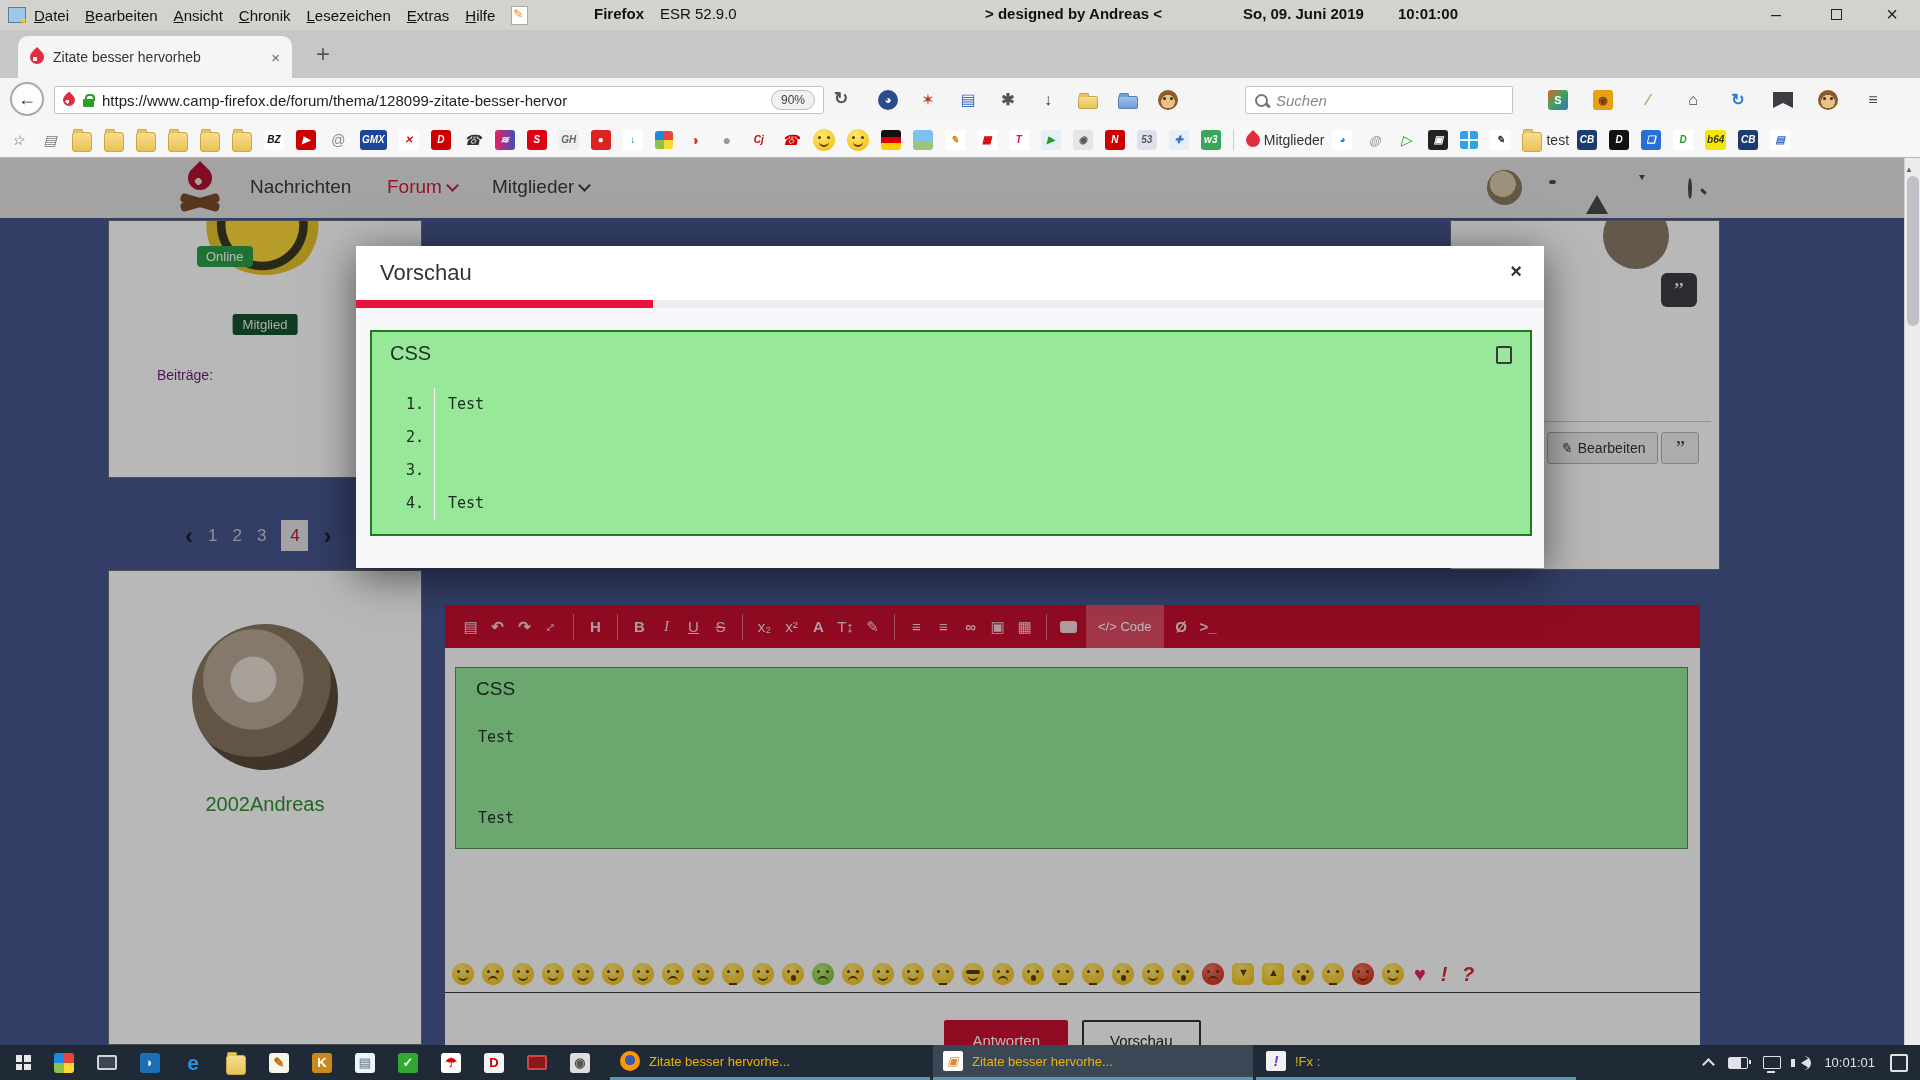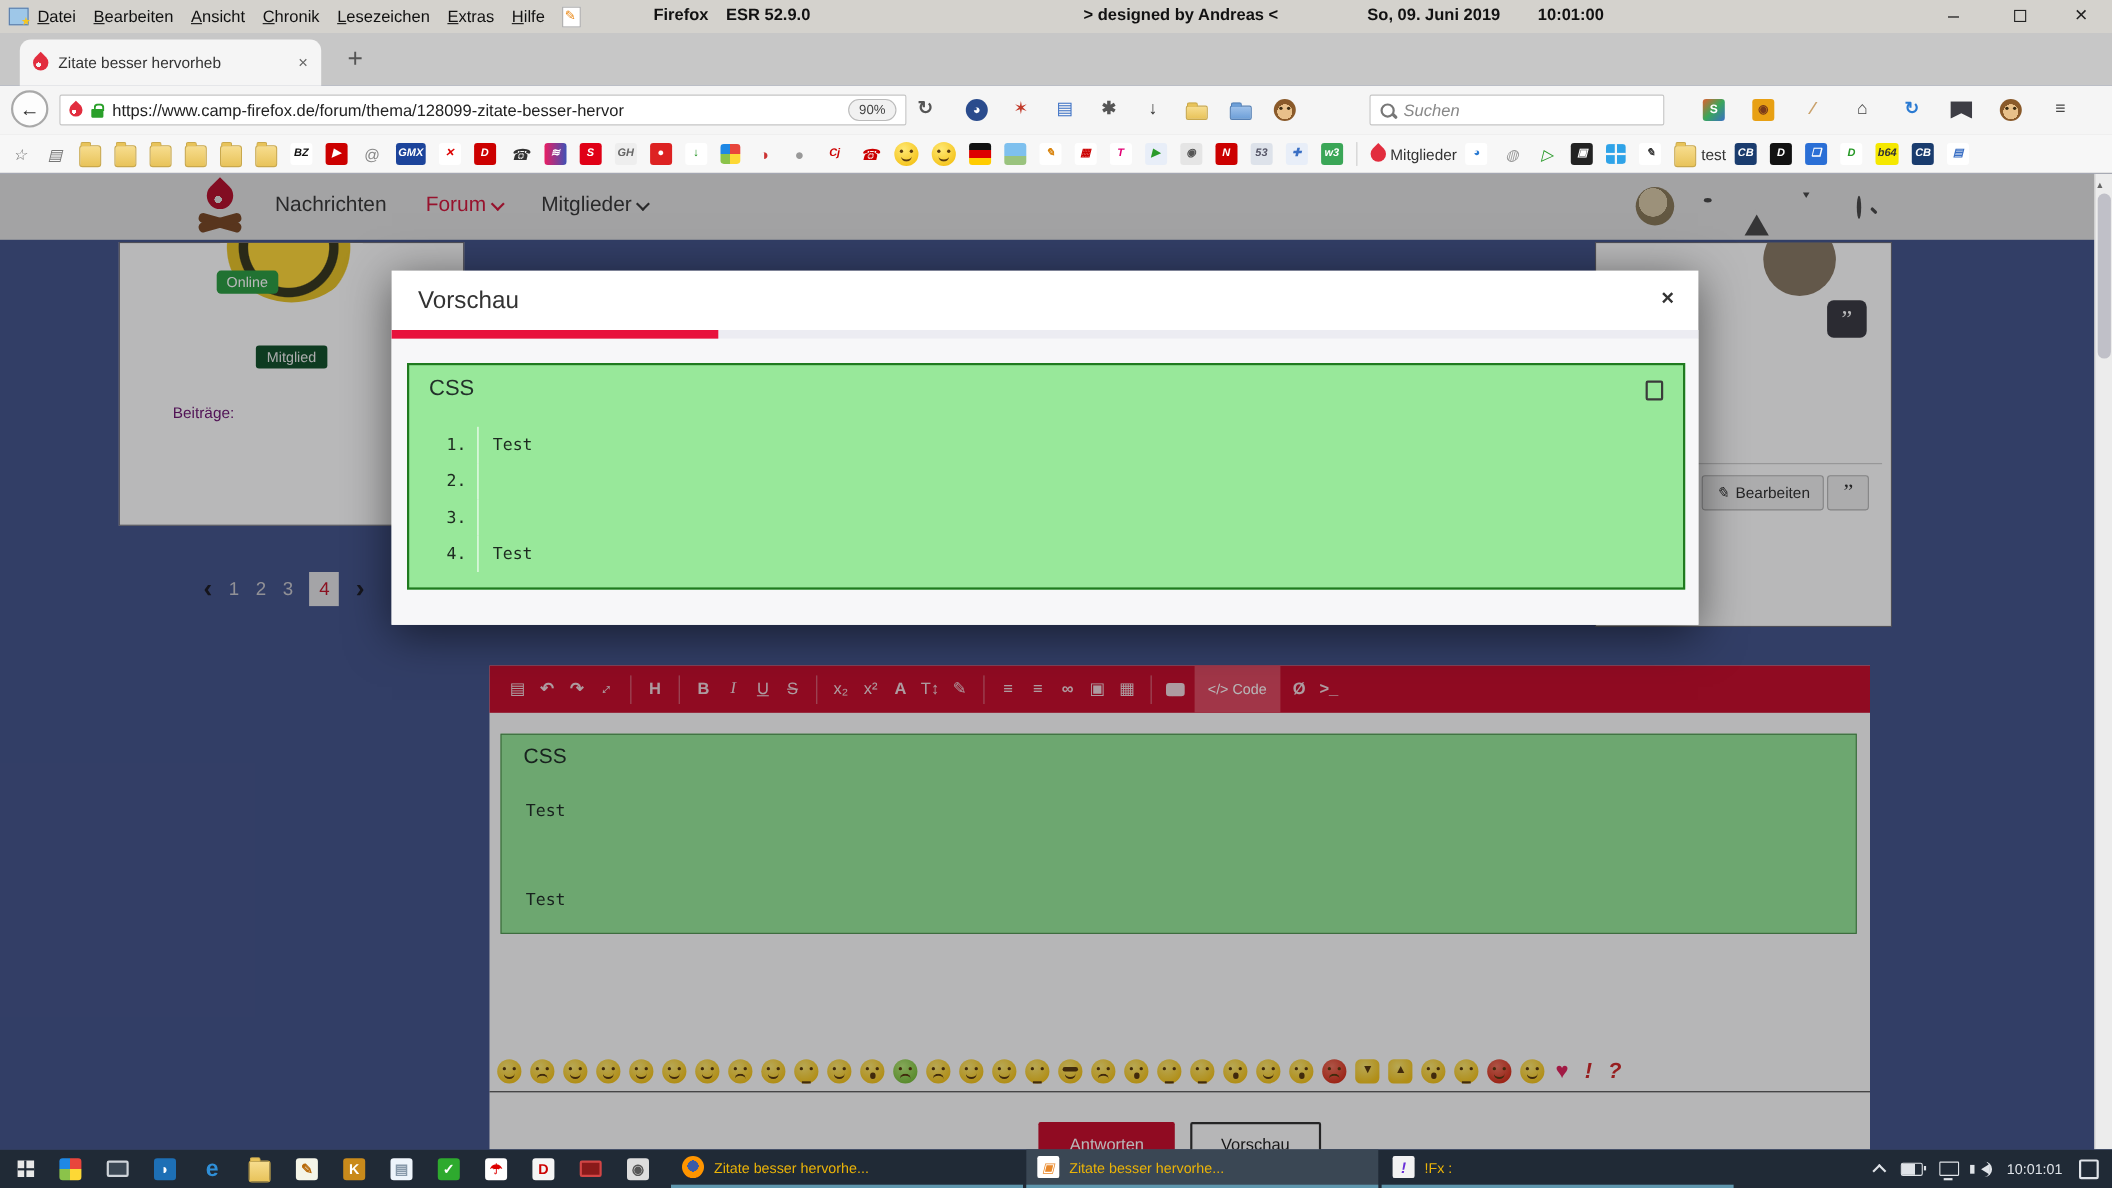--- a/index.html
+++ b/index.html
@@ -10,21 +10,21 @@
   .titlebar{position:absolute;left:0;top:0;width:1920px;height:30px;background:#d4d2cd;
     border-bottom:1px solid #a9a7a2;display:flex;align-items:center;font-size:15px;color:#111;}
   .winico{width:16px;height:14px;margin:0 8px 0 8px;background:#9ec7e8;border:1px solid #5a7ca8;position:relative;}
   .winico::after{content:"★";position:absolute;right:-3px;bottom:-4px;color:#f5c51f;font-size:10px;}
   .menu-item{display:inline-block;margin-right:16px;cursor:default;}
   .menu-item::first-letter{text-decoration:underline;}
   .mb-note{width:15px;height:17px;background:#fff;border:1px solid #aaa;position:relative;}
   .mb-note::after{content:"✎";position:absolute;left:1px;top:0;color:#e8820a;font-size:12px;}
   .tt-abs{position:absolute;top:5px;white-space:nowrap;}
   .tt-app{left:594px;font-weight:bold;}
-  .tt-ver{left:660px;font-weight:bold;}
+  .tt-ver{left:660px;font-weight:normal;}
   .tt-motto{left:985px;font-weight:bold;}
   .tt-date{left:1243px;font-weight:bold;}
   .tt-time{left:1398px;font-weight:bold;}
   .wc{position:absolute;top:0;width:44px;height:29px;display:flex;align-items:center;justify-content:center;color:#222;}
   .wc-min{left:1754px;font-size:18px;}
   .wc-res{left:1814px;}
   .resic{width:9px;height:9px;border:1.5px solid #222;position:relative;background:#d4d2cd;}
   .resic::before{content:"";position:absolute;left:2px;top:-4px;width:9px;height:9px;border:1.5px solid #222;z-index:-1;}
   .wc-close{left:1870px;font-size:20px;}
 
@@ -648,20 +648,24 @@
       <span style="display:flex;gap:15px;align-items:center;">
 
       <span class="pg">1</span>
           <span class="pg">2</span>
           <span class="pg">3</span>
           <span class="pg active">4</span>
         </span>
       <span class="pg-next">›</span>
     </div>
 
+    <div class="card card2">
+      <span class="avatar2"></span>
+      <span class="uname2">2002Andreas</span>
+    </div>
 
     <div class="editor">
       <div class="edtoolbar">
 
       <span class="tb">▤</span>
           <span class="tb b">↶</span>
           <span class="tb b">↷</span>
           <span class="tb rot45 b">↕</span>
           <span class="tb sep"></span>
           <span class="tb b">H</span>

